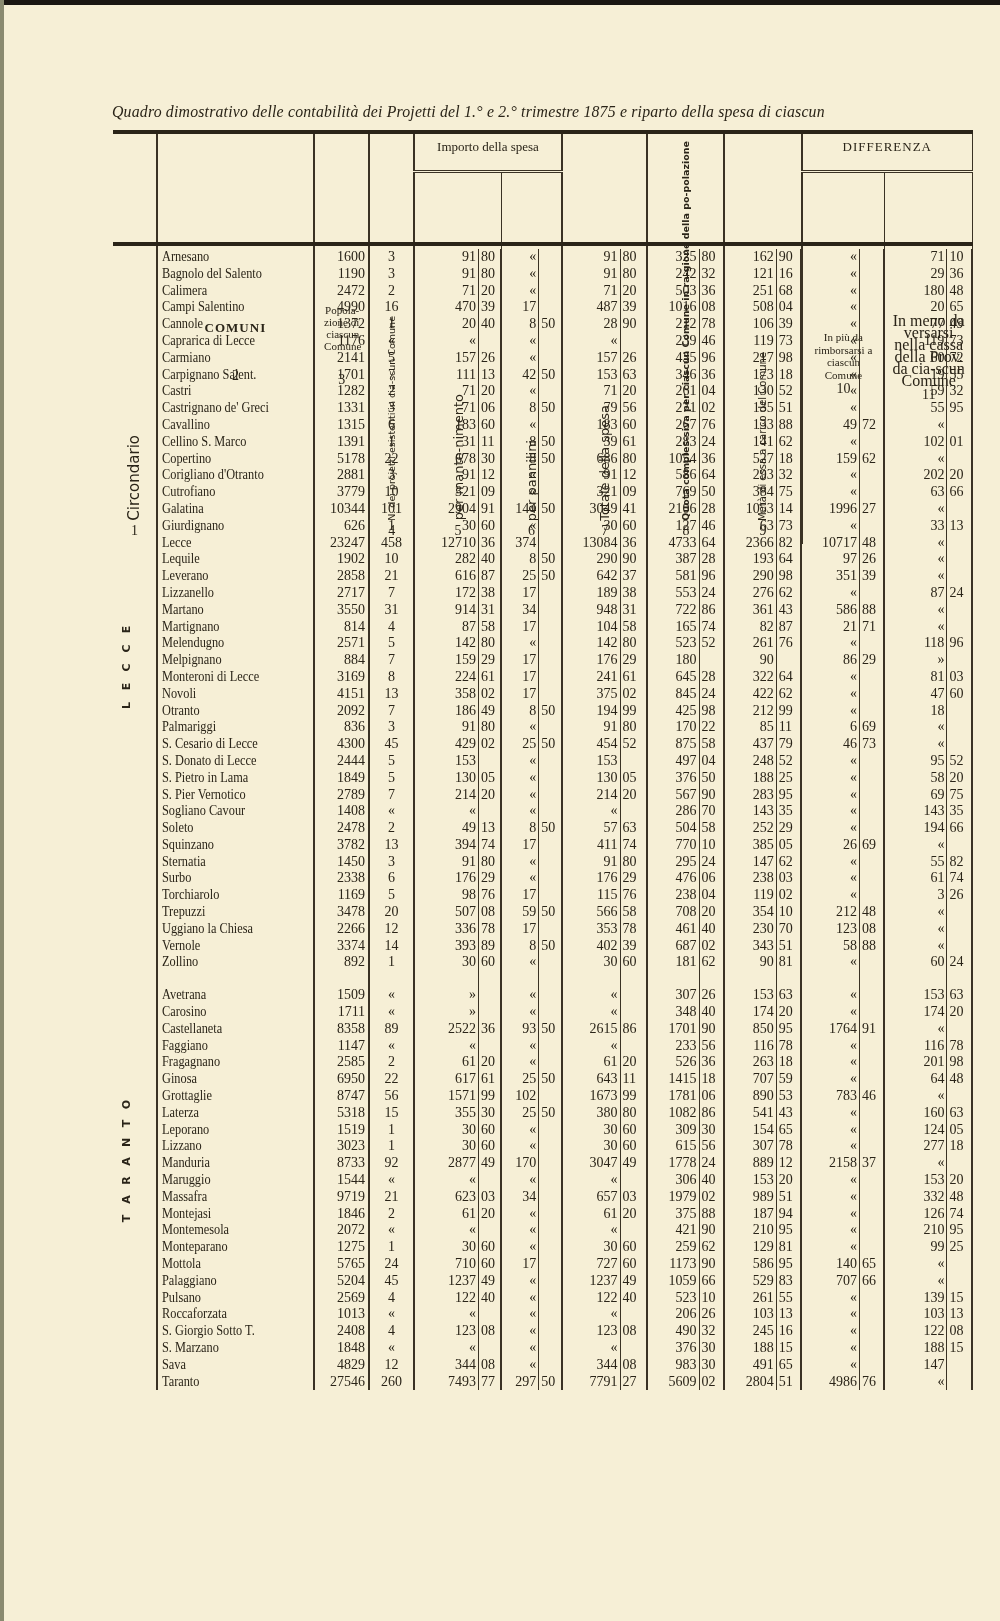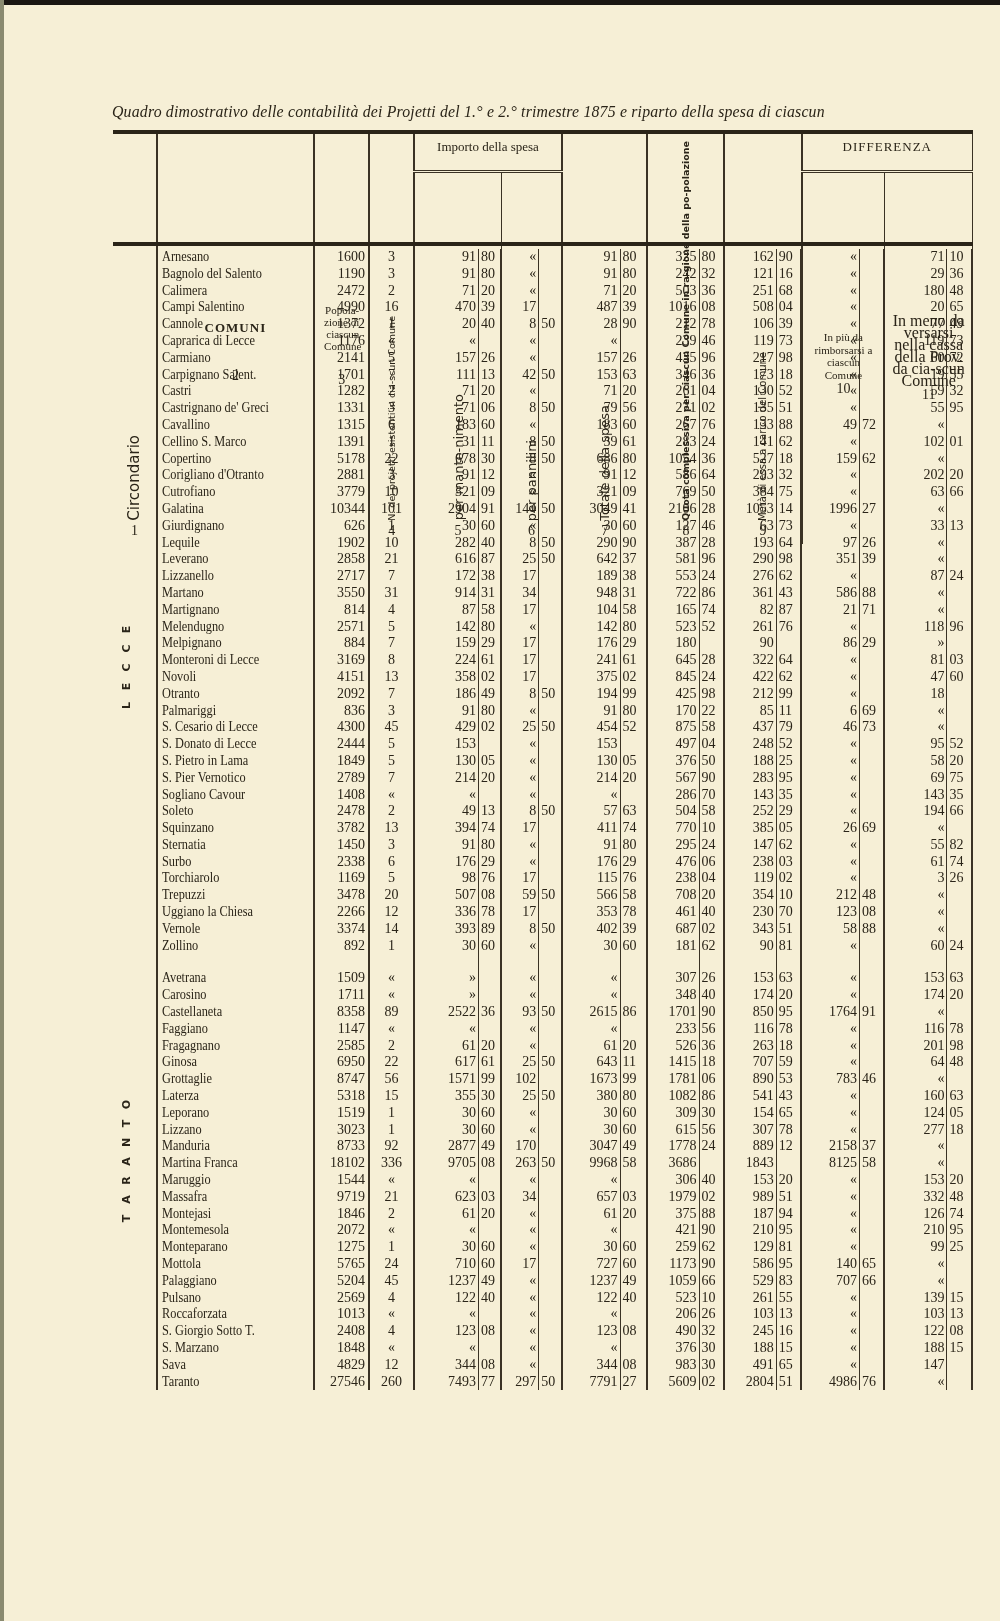--- a/index.html
+++ b/index.html
@@ -485,20 +485,40 @@
         <td class="c-d">46</td>
         <td class="c-i">63</td>
         <td class="c-d">73</td>
         <td class="c-i">«</td>
         <td class="c-d"></td>
         <td class="c-i">33</td>
         <td class="c-d">13</td>
       </tr>
       <tr>
         <td class="c-circ"></td>
+        <td class="c-name"><span class="nm">Lecce</span></td>
+        <td class="c-pop">23247</td>
+        <td class="c-proj">458</td>
+        <td class="c-i">12710</td>
+        <td class="c-d">36</td>
+        <td class="c-i">374</td>
+        <td class="c-d"></td>
+        <td class="c-i">13084</td>
+        <td class="c-d">36</td>
+        <td class="c-i">4733</td>
+        <td class="c-d">64</td>
+        <td class="c-i">2366</td>
+        <td class="c-d">82</td>
+        <td class="c-i">10717</td>
+        <td class="c-d">48</td>
+        <td class="c-i">«</td>
+        <td class="c-d"></td>
+      </tr>
+      <tr>
+        <td class="c-circ"></td>
         <td class="c-name"><span class="nm">Lequile</span></td>
         <td class="c-pop">1902</td>
         <td class="c-proj">10</td>
         <td class="c-i">282</td>
         <td class="c-d">40</td>
         <td class="c-i">8</td>
         <td class="c-d">50</td>
         <td class="c-i">290</td>
         <td class="c-d">90</td>
         <td class="c-i">387</td>
@@ -1220,40 +1240,20 @@
         <td class="c-i">170</td>
         <td class="c-d"></td>
         <td class="c-i">3047</td>
         <td class="c-d">49</td>
         <td class="c-i">1778</td>
         <td class="c-d">24</td>
         <td class="c-i">889</td>
         <td class="c-d">12</td>
         <td class="c-i">2158</td>
         <td class="c-d">37</td>
-        <td class="c-i">«</td>
-        <td class="c-d"></td>
-      </tr>
-      <tr>
-        <td class="c-circ"></td>
-        <td class="c-name"><span class="nm">Martina Franca</span></td>
-        <td class="c-pop">18102</td>
-        <td class="c-proj">336</td>
-        <td class="c-i">9705</td>
-        <td class="c-d">08</td>
-        <td class="c-i">263</td>
-        <td class="c-d">50</td>
-        <td class="c-i">9968</td>
-        <td class="c-d">58</td>
-        <td class="c-i">3686</td>
-        <td class="c-d"></td>
-        <td class="c-i">1843</td>
-        <td class="c-d"></td>
-        <td class="c-i">8125</td>
-        <td class="c-d">58</td>
         <td class="c-i">«</td>
         <td class="c-d"></td>
       </tr>
       <tr>
         <td class="c-circ"></td>
         <td class="c-name"><span class="nm">Maruggio</span></td>
         <td class="c-pop">1544</td>
         <td class="c-proj">«</td>
         <td class="c-i">«</td>
         <td class="c-d"></td>

